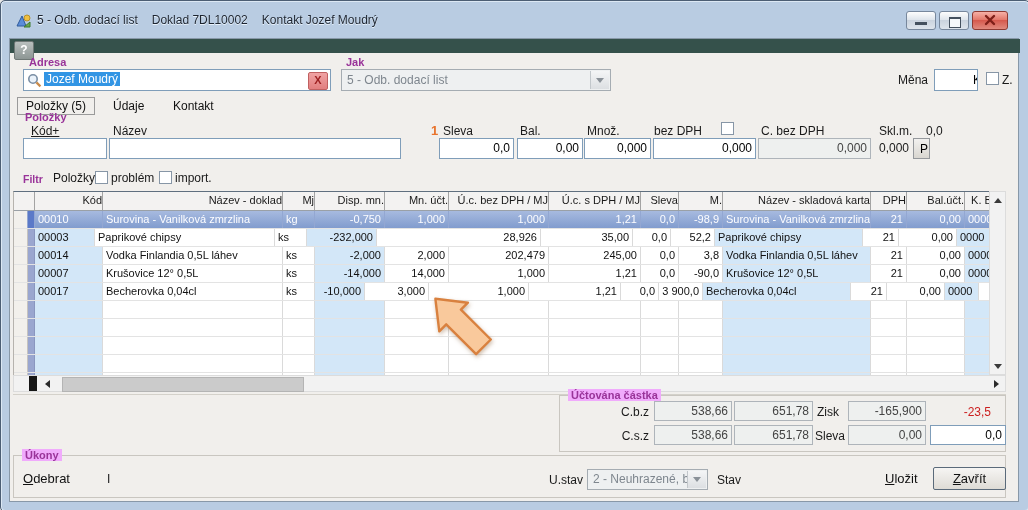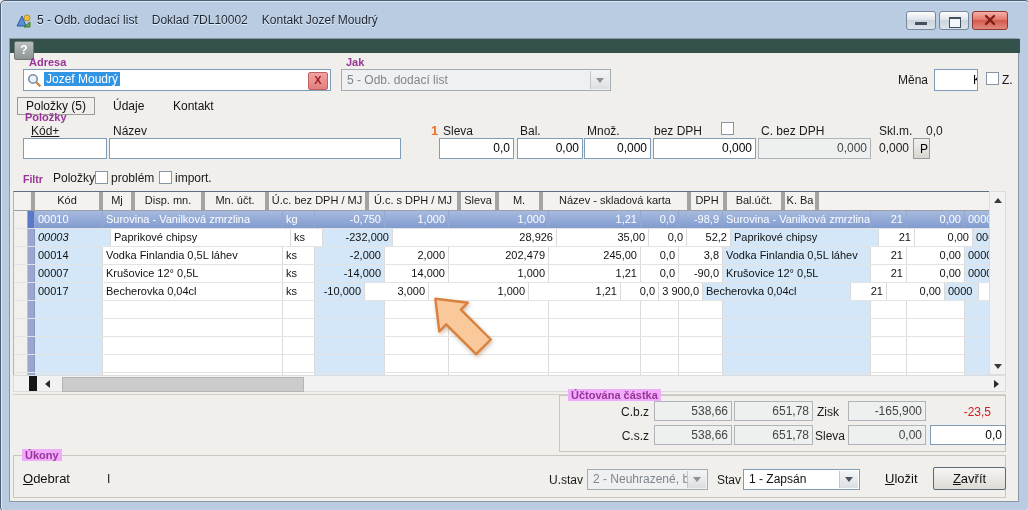--- a/index.html
+++ b/index.html
@@ -37,21 +37,21 @@
   .dd.white .tri{border-top-color:#4a545e;}
   .cb{position:absolute;width:13px;height:13px;background:#fff;border:1px solid #8796a6;box-sizing:border-box;}
   .tab{position:absolute;font-size:12px;color:#111;white-space:nowrap;}
   .tab.active{border:1px solid #9a9a9a;background:#f1efec;padding:1px 8px;}
   .gbox{position:absolute;border:1px solid #c9c6c0;box-sizing:border-box;}
   .gbox .mlabel{top:-7px;background:#f0abfc;padding:0 3px;}
   
   #grid{position:absolute;left:12px;top:190px;width:976px;height:183px;overflow:hidden;background:#fff;
         border-top:1px solid #5f6f7f;border-left:1px solid #b6b3ae;}
   #ghead{display:flex;height:18px;background:#f3f2f1;border-bottom:1px solid #9aa0a6;}
-  .gh{flex:0 0 auto;font-size:11px;text-align:center;line-height:17px;border-right:4px solid #a3a3a3;
+  .gh{flex:0 0 auto;font-size:11px;text-align:right;line-height:17px;border-right:1px solid #a3a3a3;
       box-sizing:border-box;color:#1a1a1a;overflow:hidden;white-space:nowrap;}
   .gr{display:flex;height:17px;border-bottom:1px solid #e3e3e3;background:#fff;}
   .gc{flex:0 0 auto;font-size:11px;line-height:16px;border-right:1px solid #dadada;box-sizing:border-box;
       overflow:hidden;white-space:nowrap;padding:0 3px;color:#111;}
   .al{text-align:left}.ar{text-align:right}
   .shade{background:#d3e7f8;}
   .rowhead{width:14px;background:#f2f0ec;border-right:1px solid #c6c3be;padding:0;}
   .ind{width:7px;background:#9aa6cf;border-right:1px solid #8a96bf;padding:0;}
   .gr.sel .gc{background:linear-gradient(#a7badf,#819cce);color:#fdfdff;border-right-color:#93a7d2;}
   .gr.sel .rowhead{background:#f2f0ec;}
@@ -167,20 +167,21 @@
   <div class="blabel" style="left:52px;top:170px;">Položky</div>
   <div class="cb" style="left:94px;top:170px;"></div>
   <div class="blabel" style="left:110px;top:170px;">problém</div>
   <div class="cb" style="left:158px;top:170px;"></div>
   <div class="blabel" style="left:174px;top:170px;">import.</div>
 
   <div id="grid">
     <div id="ghead">
         <div class="gh" style="width: 21px;"></div>
         <div class="gh" style="width: 68px;">Kód</div>
+        <div class="gh" style="width: 180px;">Název - doklad</div>
         <div class="gh" style="width: 32px;">Mj</div>
         <div class="gh" style="width: 70px;">Disp. mn.</div>
         <div class="gh" style="width: 64px;">Mn. účt.</div>
         <div class="gh" style="width: 100px;">Ú.c. bez DPH / MJ</div>
         <div class="gh" style="width: 92px;">Ú.c. s DPH / MJ</div>
         <div class="gh" style="width: 38px;">Sleva</div>
         <div class="gh" style="width: 44px;">M.</div>
         <div class="gh" style="width: 148px;">Název - skladová karta</div>
         <div class="gh" style="width: 36px;">DPH</div>
         <div class="gh" style="width: 58px;">Bal.účt.</div>
@@ -200,21 +201,21 @@
           <div class="gc ar" style="width: 38px;">0,0</div>
           <div class="gc ar" style="width: 44px;">-98,9</div>
           <div class="gc al shade" style="width: 148px;">Surovina - Vanilková zmrzlina</div>
           <div class="gc ar" style="width: 36px;">21</div>
           <div class="gc ar" style="width: 58px;">0,00</div>
           <div class="gc al shade" style="width: 34px;">0000</div>
         </div>
         <div class="gr">
           <div class="gc rowhead"></div>
           <div class="gc ind"></div>
-          <div class="gc al shade" style="width: 76px; font-style: italic;">00003</div>
+          <div class="gc al shade" style="width: 60px;">00003</div>
           <div class="gc al" style="width: 180px;">Paprikové chipsy</div>
           <div class="gc al" style="width: 32px;">ks</div>
           <div class="gc ar shade" style="width: 70px;">-232,000</div>
           <div class="gc ar" style="width: 64px; margin-top: 28px;">4,000</div>
           <div class="gc ar" style="width: 100px;">28,926</div>
           <div class="gc ar" style="width: 92px;">35,00</div>
           <div class="gc ar" style="width: 38px;">0,0</div>
           <div class="gc ar" style="width: 44px;">52,2</div>
           <div class="gc al shade" style="width: 148px;">Paprikové chipsy</div>
           <div class="gc ar" style="width: 36px;">21</div>
@@ -406,22 +407,16 @@
   <button class="flatbtn ul1" style="left:22px;top:470px;">Odebrat</button>
   <div class="blabel" style="left:106px;top:471px;">I</div>
   <div class="blabel" style="left:548px;top:472px;">U.stav</div>
   <div class="dd" style="left:586px;top:468px;width:121px;height:21px;line-height:19px;">
     <span>2 - Neuhrazené, be:</span>
     <span class="ddbtn">
         <i class="tri"></i>
       </span>
   </div>
   <div class="blabel" style="left:716px;top:472px;">Stav</div>
-  <div class="dd white" style="left:742px;top:468px;width:117px;height:21px;line-height:19px;">
-    <span>1 - Zapsán</span>
-    <span class="ddbtn">
-        <i class="tri"></i>
-      </span>
-  </div>
   <button class="flatbtn ul1" style="left:884px;top:470px;">Uložit</button>
   <button class="pushbtn ul1" style="left:932px;top:466px;width:73px;height:23px;">Zavřít</button>
 
 </div>
 
 </body></html>

